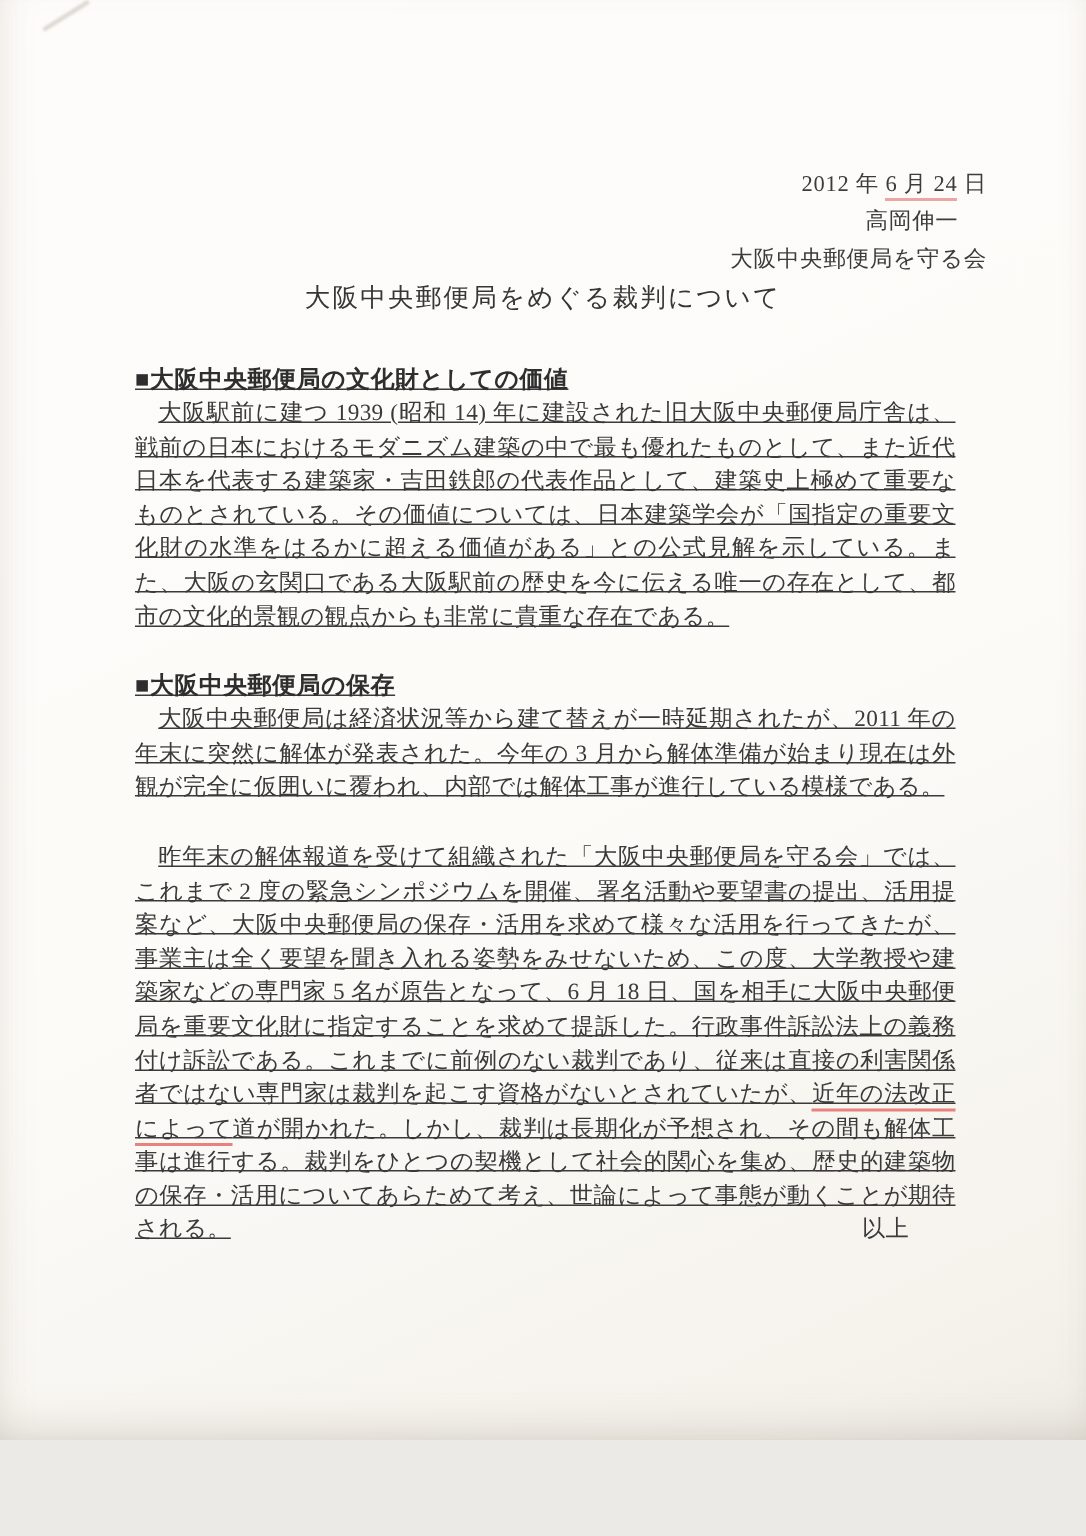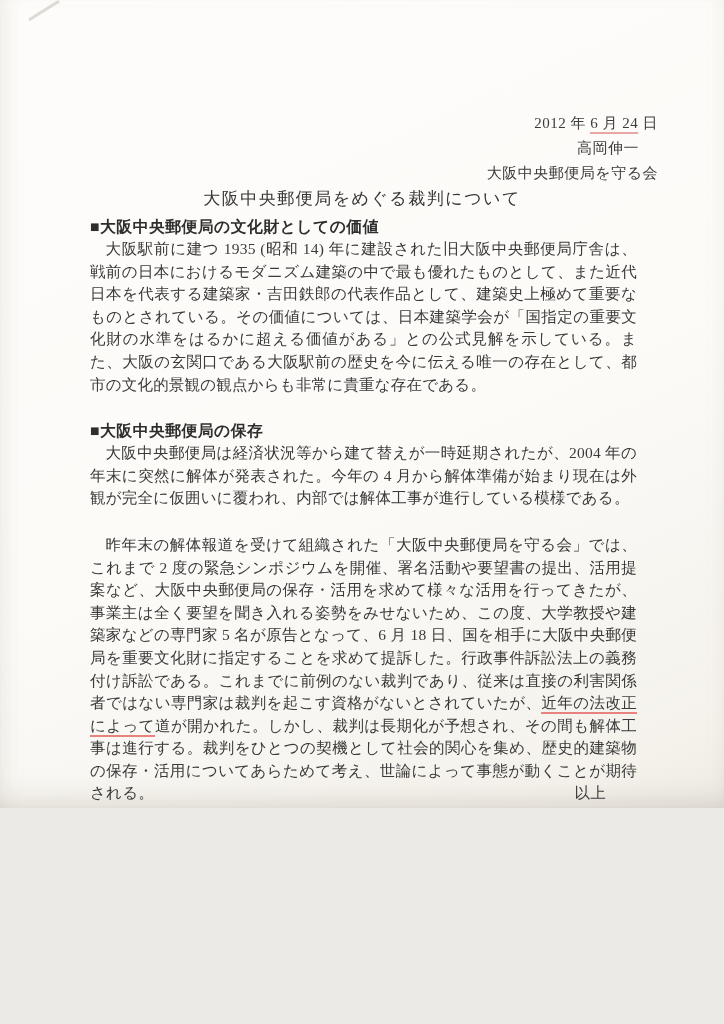--- a/index.html
+++ b/index.html
@@ -2,21 +2,21 @@
 <html lang="ja"><head>
 <meta charset="utf-8">
 <style>
   html,body{margin:0;padding:0;}
   body{
     width:724px;height:1024px;
     background:#eceae6;
     font-family:"Liberation Serif","DejaVu Serif",serif;
   }
   .paper{
-    position:relative;width:724px;height:808px;overflow:hidden;
+    position:relative;width:724px;height:960px;overflow:hidden;
     background:linear-gradient(155deg,#fdfcfa 0%,#fcfbf8 55%,#f5f2ec 92%,#efece6 100%);
     box-shadow:inset 0 -20px 34px -20px rgba(150,140,122,.38),
                inset 16px 0 34px -28px rgba(150,140,122,.28),
                inset -10px 0 26px -24px rgba(150,140,122,.18);
     color:#3a3a3a;
   }
   .corner-mark{
     position:absolute;left:26px;top:9px;width:36px;height:3px;
     background:rgba(196,190,181,.55);transform:rotate(-32deg);
     border-radius:2px;filter:blur(.6px);
@@ -30,21 +30,21 @@
   .author-line{padding-right:19px;}
   .date-underline{
     border-bottom:2px solid rgba(233,166,164,.55);
     padding-bottom:1px;
   }
   .doc-title{
     position:absolute;top:187px;left:0;width:100%;
     text-align:center;font-size:17px;letter-spacing:1.5px;color:#363636;
   }
   .content{
-    position:absolute;left:90px;top:216px;width:547px;
+    position:absolute;left:90px;top:243px;width:547px;text-decoration:underline;
   }
   .doc-section{margin:0 0 24px 0;}
   .section-heading{
     font-family:"Liberation Sans","DejaVu Sans",sans-serif;
     font-weight:bold;font-size:15.8px;line-height:22px;
     color:#2e2e2e;margin:0;letter-spacing:.5px;
   }
   .body-para{
     margin:0;font-size:15.5px;line-height:22.6px;
     text-align:justify;text-indent:1em;
@@ -75,26 +75,26 @@
     <div class="header-line author-line">高岡伸一</div>
     <div class="header-line">大阪中央郵便局を守る会</div>
   </div>
 
   <div class="doc-title">大阪中央郵便局をめぐる裁判について</div>
 
   <div class="content">
 
     <div class="doc-section">
       <h2 class="section-heading">■大阪中央郵便局の文化財としての価値</h2>
-      <p class="body-para">大阪駅前に建つ 1935 (昭和 14) 年に建設された旧大阪中央郵便局庁舎は、戦前の日本におけるモダニズム建築の中で最も優れたものとして、また近代日本を代表する建築家・吉田鉄郎の代表作品として、建築史上極めて重要なものとされている。その価値については、日本建築学会が「国指定の重要文化財の水準をはるかに超える価値がある」との公式見解を示している。また、大阪の玄関口である大阪駅前の歴史を今に伝える唯一の存在として、都市の文化的景観の観点からも非常に貴重な存在である。</p>
+      <p class="body-para">大阪駅前に建つ 1939 (昭和 14) 年に建設された旧大阪中央郵便局庁舎は、戦前の日本におけるモダニズム建築の中で最も優れたものとして、また近代日本を代表する建築家・吉田鉄郎の代表作品として、建築史上極めて重要なものとされている。その価値については、日本建築学会が「国指定の重要文化財の水準をはるかに超える価値がある」との公式見解を示している。また、大阪の玄関口である大阪駅前の歴史を今に伝える唯一の存在として、都市の文化的景観の観点からも非常に貴重な存在である。</p>
     </div>
 
     <div class="doc-section">
       <h2 class="section-heading">■大阪中央郵便局の保存</h2>
-      <p class="body-para">大阪中央郵便局は経済状況等から建て替えが一時延期されたが、2004 年の年末に突然に解体が発表された。今年の 4 月から解体準備が始まり現在は外観が完全に仮囲いに覆われ、内部では解体工事が進行している模様である。</p>
+      <p class="body-para">大阪中央郵便局は経済状況等から建て替えが一時延期されたが、2011 年の年末に突然に解体が発表された。今年の 3 月から解体準備が始まり現在は外観が完全に仮囲いに覆われ、内部では解体工事が進行している模様である。</p>
     </div>
 
     <div class="doc-section">
       <p class="body-para"><span>昨年末の解体報道を受けて組織された「大阪中央郵便局を守る会」では、これまで 2 度の緊急シンポジウムを開催、署名活動や要望書の提出、活用提案など、大阪中央郵便局の保存・活用を求めて様々な活用を行ってきたが、事業主は全く要望を聞き入れる姿勢をみせないため、この度、大学教授や建築家などの専門家 5 名が原告となって、6 月 18 日、国を相手に大阪中央郵便局を重要文化財に指定することを求めて提訴した。行政事件訴訟法上の義務付け訴訟である。これまでに前例のない裁判であり、従来は直接の利害関係者ではない専門家は裁判を起こす資格がないとされていたが、</span><span class="emphasis-underline" style="border-bottom-color: rgb(232, 130, 126);">近年の法改正によって</span><span>道が開かれた。しかし、裁判は長期化が予想され、その間も解体工事は進行する。裁判をひとつの契機として社会的関心を集め、歴史的建築物の保存・活用についてあらためて考え、世論によって事態が動くことが期待される。</span><span class="closing">以上</span></p>
     </div>
 
   </div>
 
   <div class="bottom-smudge"></div>
 

